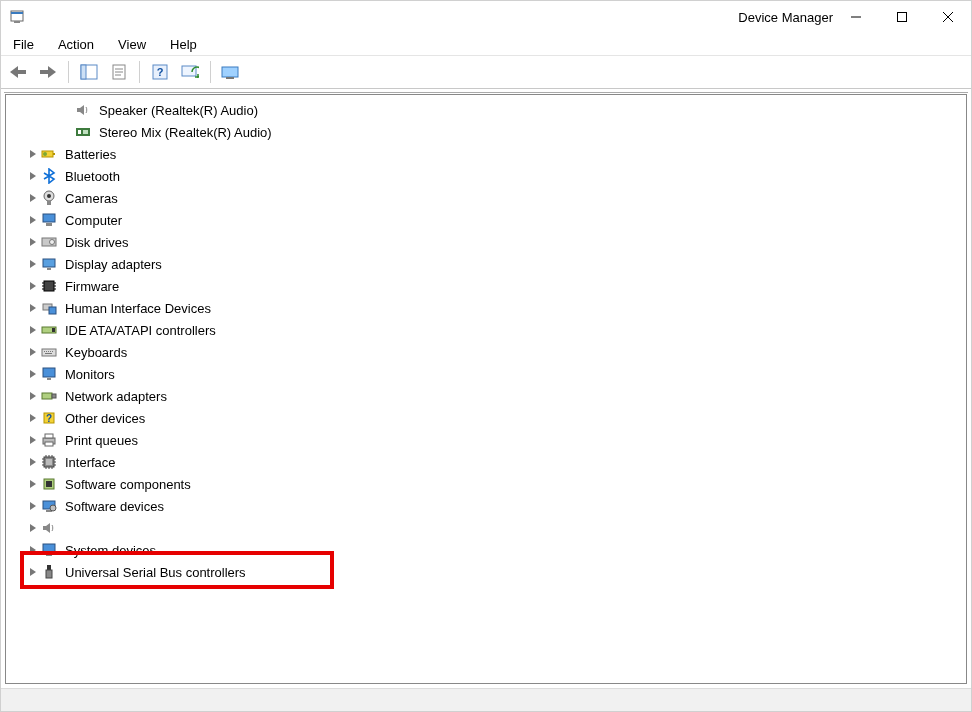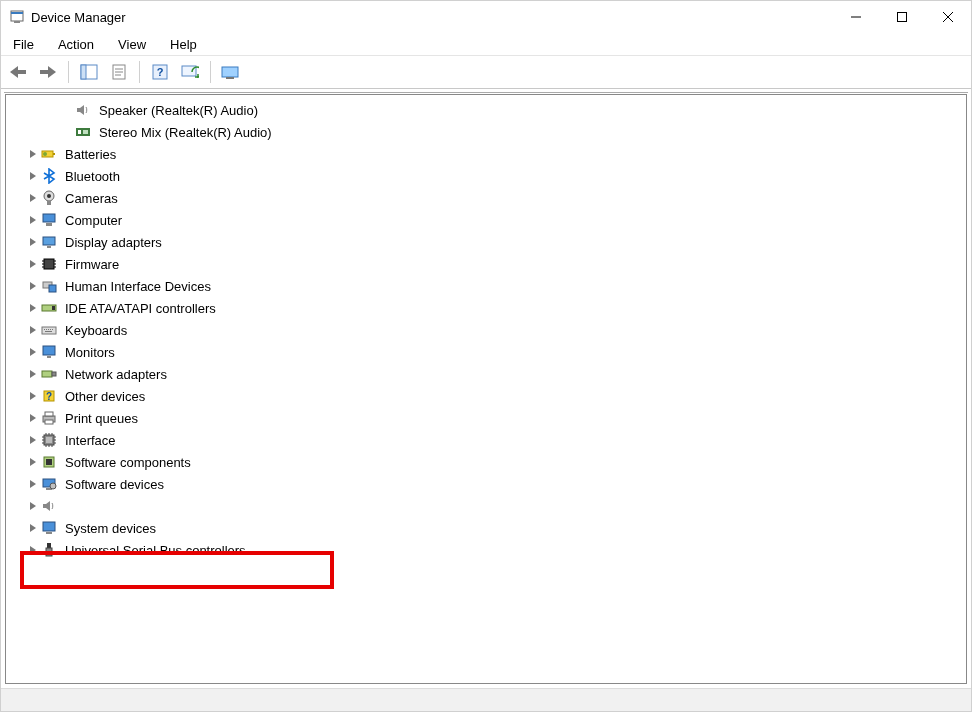--- a/index.html
+++ b/index.html
@@ -22,20 +22,21 @@
     box-sizing: border-box;
     background: #fff;
   }
   
   .titlebar {
     height: 32px;
     display: flex;
     align-items: center;
     padding-left: 8px;
     background: #fff;
+    text-align: right;
   }
   .titlebar .app-icon {
     width: 16px; height: 16px;
     margin-right: 6px;
     display:inline-flex;align-items:center;justify-content:center;
   }
   .titlebar .title {
     font-size: 13px;
     flex: 1;
   }
@@ -325,20 +326,34 @@
             </span>
           <span class="node-icon">
               <svg width="16" height="16" viewBox="0 0 16 16">
                 <rect x="2" y="2" width="12" height="8" fill="#4a90d9" stroke="#2a5080"></rect>
                 <rect x="5" y="11" width="6" height="3" fill="#888"></rect>
               </svg>
             </span>
           <span class="node-label">Computer</span>
         </div>
 
+        <div class="node-row lvl-0">
+          <span class="expander">
+              <svg width="8" height="8">
+                <path d="M1 0 L7 4 L1 8 Z" fill="#777"></path>
+              </svg>
+            </span>
+          <span class="node-icon">
+              <svg width="16" height="16" viewBox="0 0 16 16">
+                <rect x="1" y="4" width="14" height="8" fill="#c9c9c9" stroke="#777"></rect>
+                <circle cx="11" cy="8" r="2.5" fill="#eee" stroke="#777"></circle>
+              </svg>
+            </span>
+          <span class="node-label">Disk drives</span>
+        </div>
 
         <div class="node-row lvl-0">
           <span class="expander">
               <svg width="8" height="8">
                 <path d="M1 0 L7 4 L1 8 Z" fill="#777"></path>
               </svg>
             </span>
           <span class="node-icon">
               <svg width="16" height="16" viewBox="0 0 16 16">
                 <rect x="2" y="3" width="12" height="8" fill="#5aa0e0" stroke="#2a5080"></rect>

